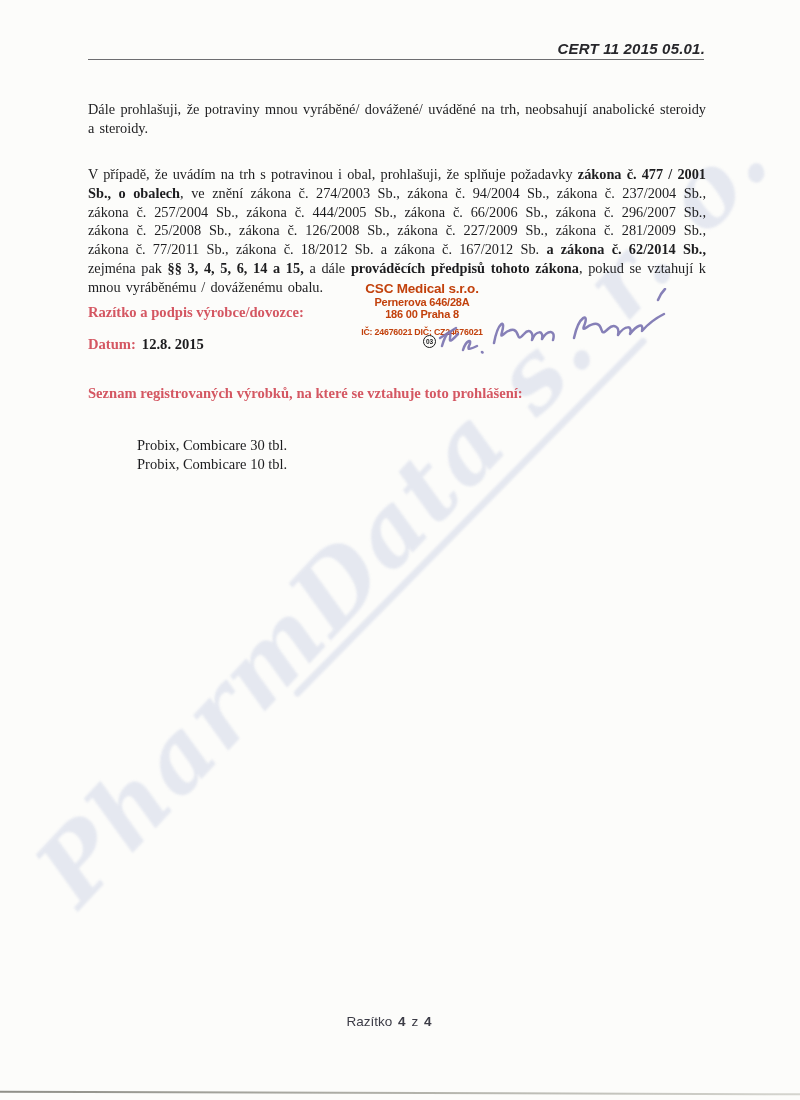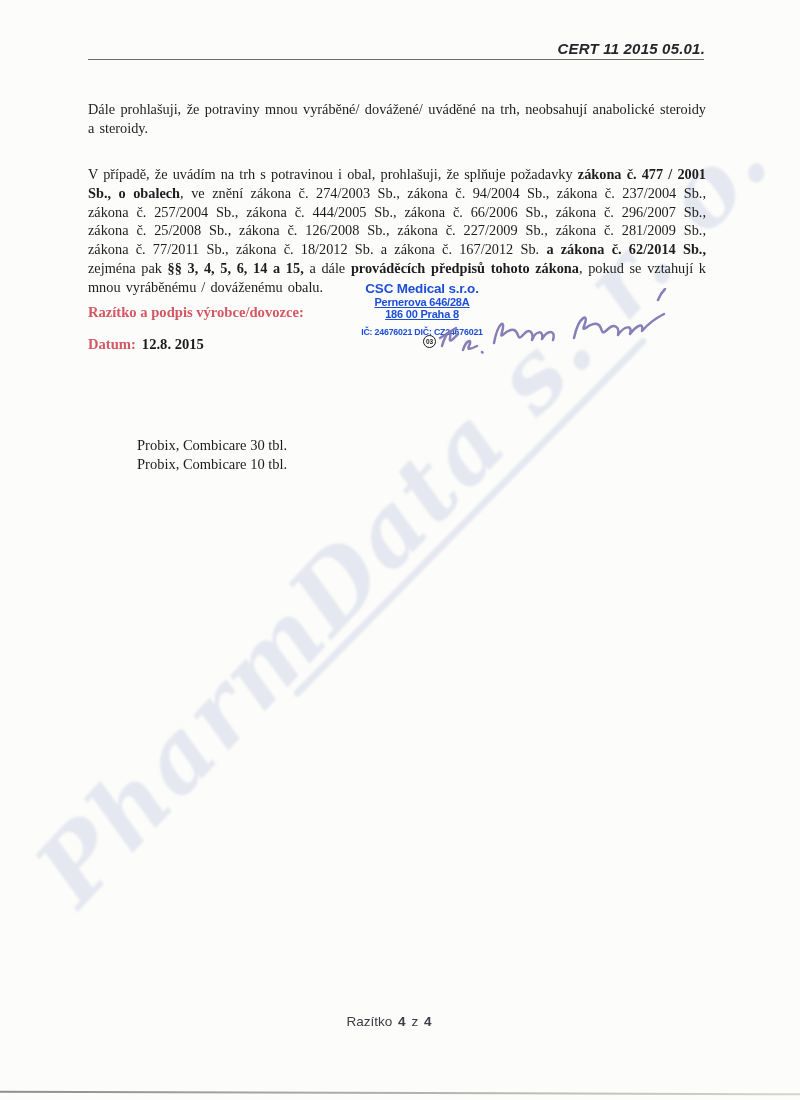--- a/index.html
+++ b/index.html
@@ -65,26 +65,26 @@
     color:#d45762;
   }
   .stamp-label{top:304px;}
   .datum-row{top:336px;}
   .datum-row .date-value{color:#1b1b1d;margin-left:6px;}
   .products-heading{top:385px;}
   .stamp{
     position:absolute;left:343px;top:281px;width:158px;
     text-align:center;
     font-family:"Liberation Sans", sans-serif;
-    font-weight:bold;color:#1d4ed8;
+    font-weight:bold;color:#c2410c;
     line-height:1.12;
     letter-spacing:-0.2px;
   }
   .stamp-company{font-size:13.5px;}
-  .stamp-street,.stamp-city{font-size:11px;text-decoration:underline;}
+  .stamp-street,.stamp-city{font-size:11px;}
   .stamp-ids{font-size:8.8px;white-space:nowrap;margin-top:7px;}
   .stamp-badge{
     position:absolute;left:423px;top:335px;
     width:13px;height:13px;border:1.4px solid #1b1b1b;border-radius:50%;
     font-family:"Liberation Sans", sans-serif;
     font-size:6.5px;font-weight:bold;color:#1b1b1b;
     display:flex;align-items:center;justify-content:center;
     box-sizing:border-box;
   }
   .signature-svg{position:absolute;left:432px;top:288px;}
@@ -142,20 +142,21 @@
         <path d="M10,58 C14,44 20,40 18,50 C17,56 22,50 26,46"></path>
         <path d="M8,50 L24,40"></path>
         <path d="M31,62 C34,52 41,50 37,58 C34,63 41,60 45,58"></path>
         <path d="M50,64 l0.5,0.5"></path>
         <path d="M62,55 C66,34 74,30 70,44 C67,54 74,40 82,42 C88,44 84,55 92,46 C97,40 102,44 100,52 C104,42 112,42 110,51 C116,41 124,42 121,52"></path>
         <path d="M142,50 C147,27 158,24 152,38 C149,46 158,34 165,36 C172,38 167,50 176,41 C182,35 188,39 186,47 C193,37 201,37 198,46 C205,37 212,34 210,43 C216,36 224,30 232,26"></path>
         <path d="M226,12 C228,7 231,3 233,1"></path>
       </g>
     </svg>
 
+    <div class="red-label products-heading">Seznam registrovaných výrobků, na které se vztahuje toto prohlášení:</div>
     <div class="product-item product-item-0">Probix, Combicare 30 tbl.</div>
     <div class="product-item product-item-1">Probix, Combicare 10 tbl.</div>
 
     <div class="footer">
       <span>Razítko</span>
       <b>4</b>
       <span>z</span>
       <b>4</b>
     </div>
   </div>

